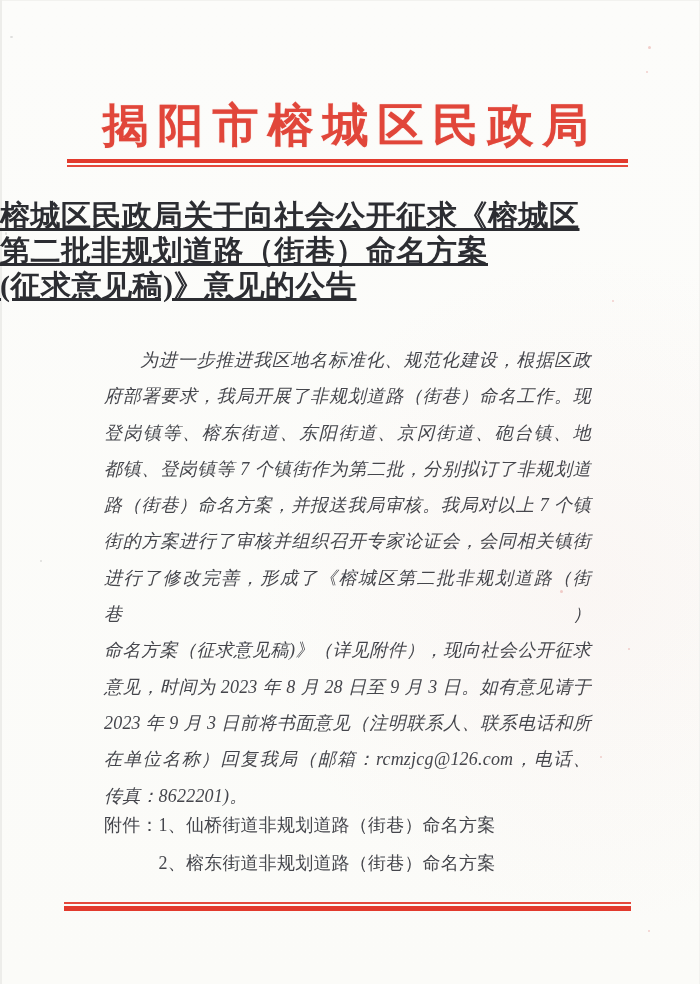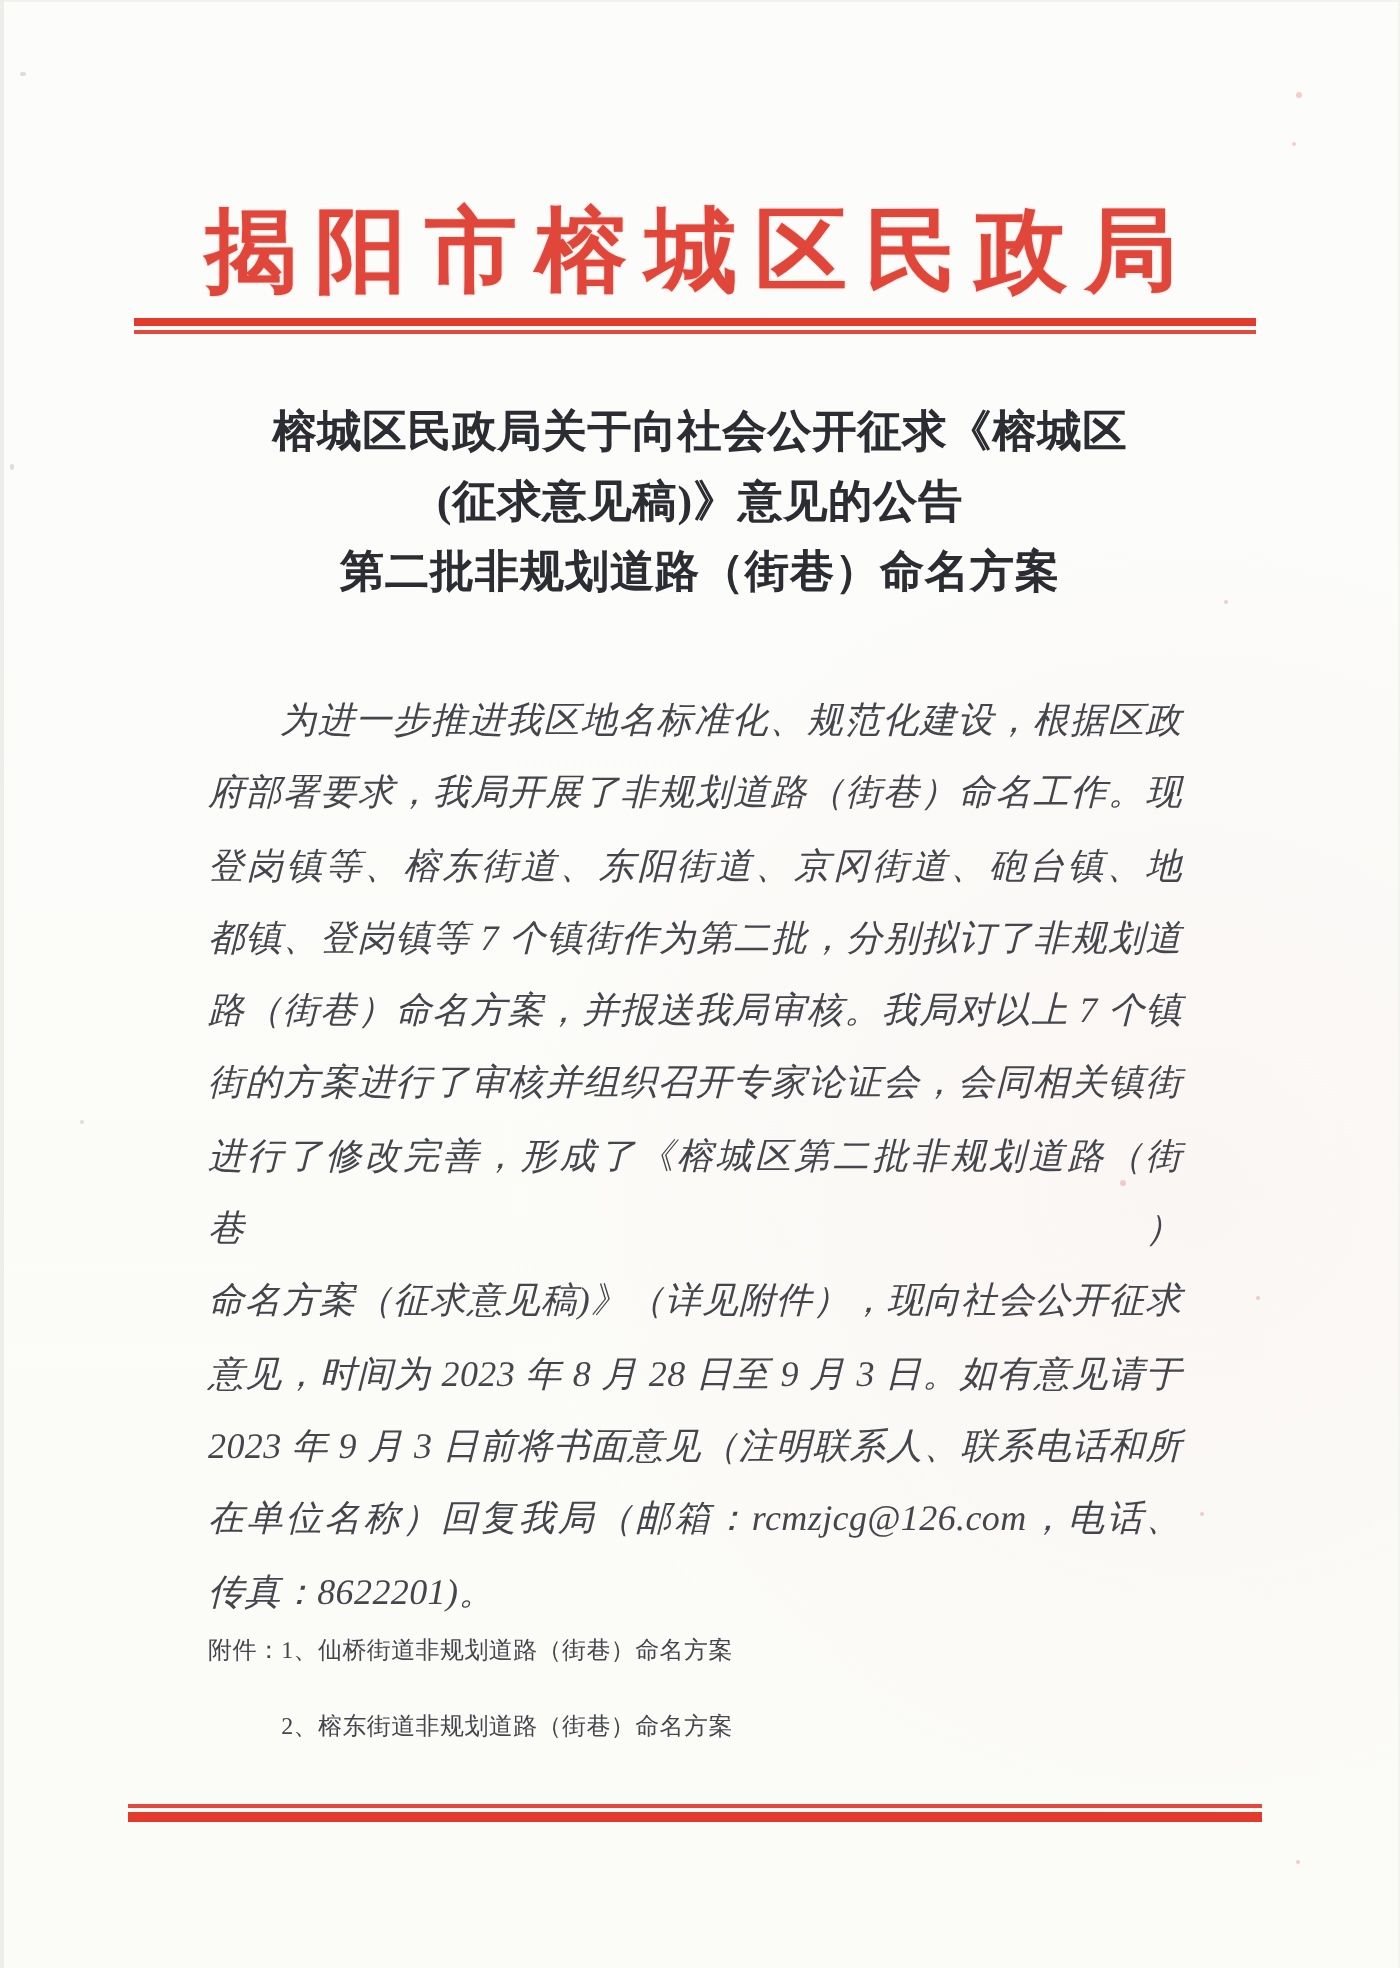--- a/index.html
+++ b/index.html
@@ -47,26 +47,27 @@
   .rule-bottom { top: 902px; left: 64px; width: 567px; }
   .rule-bottom .bar-thin  { height: 2px; background: #e5493c; }
   .rule-bottom .bar-thick { height: 5px; background: #e23a2d; margin-top: 2px; }
 
   
   .title {
     position: absolute;
     top: 198px;
     left: 0;
     width: 100%;
-    text-align: center;
-    font-size: 22px;
+    text-align: left;
+    font-size: 30px;
     font-weight: 700;
     line-height: 35px;
     color: #2c2d32;
     letter-spacing: 0.5px;
+    text-decoration: underline;
   }
 
   
   .body-text {
     position: absolute;
     top: 342px;
     left: 104px;
     width: 487px;
     font-size: 18px;
     line-height: 36.3px;
@@ -80,21 +81,21 @@
     white-space: normal;
   }
   .bl.indent { text-indent: 2em; }
   .bl.no-stretch { text-align: right; text-align-last: left; }
 
   
   .attachments {
     position: absolute;
     top: 806px;
     left: 104px;
-    font-size: 12px;
+    font-size: 18px;
     line-height: 38px;
     color: #45464c;
     letter-spacing: 0.2px;
   }
   .att-row { white-space: nowrap; }
   .att-label { display: inline-block; }
   .att-label.ghost { visibility: hidden; }
 
   
   .speck {
@@ -112,22 +113,22 @@
 
   <div class="agency">揭阳市榕城区民政局</div>
 
   <div class="rule rule-top">
     <div class="bar bar-thick"></div>
     <div class="bar bar-thin"></div>
   </div>
 
   <div class="title">
     <div>榕城区民政局关于向社会公开征求《榕城区</div>
+    <div>第二批非规划道路（街巷）命名方案</div>
     <div>(征求意见稿)》意见的公告</div>
-    <div>第二批非规划道路（街巷）命名方案</div>
   </div>
 
   <div class="body-text">
     <div class="bl indent">为进一步推进我区地名标准化、规范化建设，根据区政</div>
     <div class="bl">府部署要求，我局开展了非规划道路（街巷）命名工作。现</div>
     <div class="bl">登岗镇等、榕东街道、东阳街道、京冈街道、砲台镇、地</div>
     <div class="bl">都镇、登岗镇等 7 个镇街作为第二批，分别拟订了非规划道</div>
     <div class="bl">路（街巷）命名方案，并报送我局审核。我局对以上 7 个镇</div>
     <div class="bl">街的方案进行了审核并组织召开专家论证会，会同相关镇街</div>
     <div class="bl">进行了修改完善，形成了《榕城区第二批非规划道路（街巷）</div>

